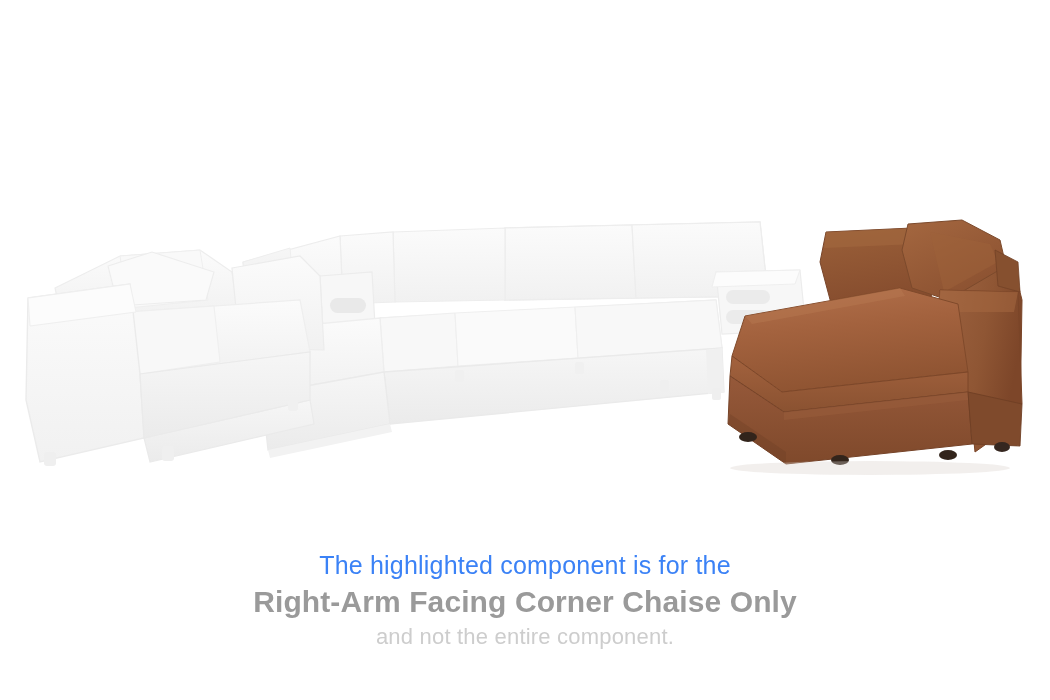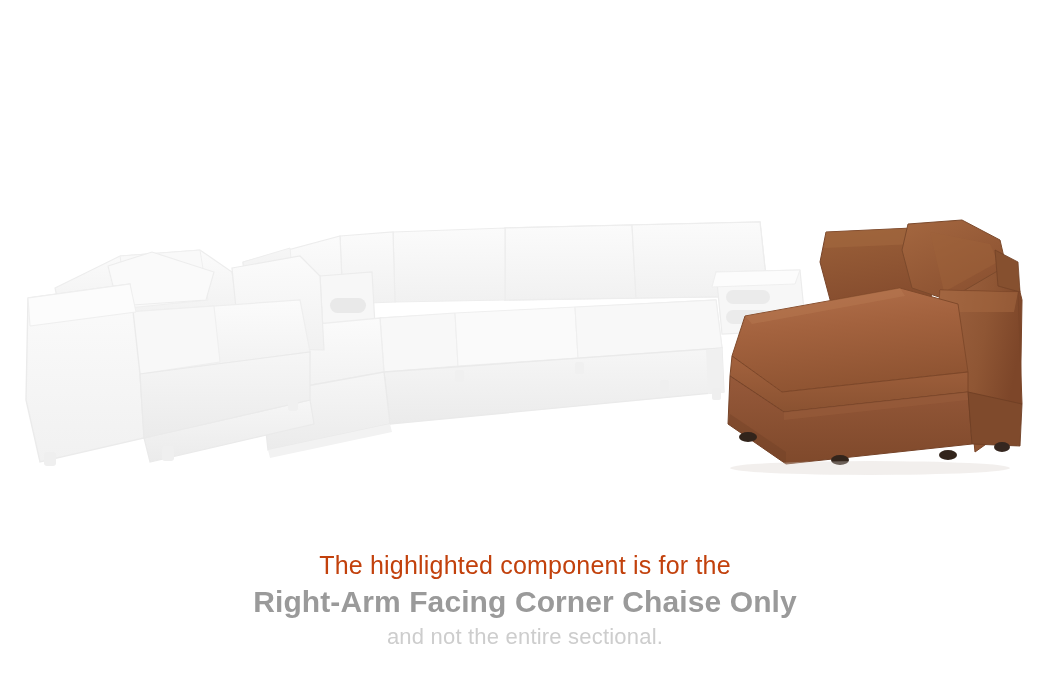--- a/index.html
+++ b/index.html
@@ -37,21 +37,21 @@
     left: 0;
     top: 548px;
     width: 1050px;
     text-align: center;
     user-select: none;
   }
 
   .caption-line-1 {
     font-size: 25px;
     font-weight: 400;
-    color: #c2410c;
+    color: #3b82f6;
     letter-spacing: 0.2px;
     line-height: 34px;
     white-space: nowrap;
   }
 
   .caption-line-2 {
     font-size: 30px;
     font-weight: 700;
     color: #9a9a9a;
     letter-spacing: 0.1px;
@@ -224,14 +224,14 @@
 
       <ellipse cx="870" cy="468" rx="140" ry="7" fill="#d9d0ca" opacity="0.35"></ellipse>
     </g>
 
   </svg>
 </div>
 
 <div id="caption-block">
   <div class="caption-line-1">The highlighted component is for the</div>
   <div class="caption-line-2">Right-Arm Facing Corner Chaise Only</div>
-  <div class="caption-line-3">and not the entire sectional.</div>
+  <div class="caption-line-3">and not the entire component.</div>
 </div>
 
 </body></html>

